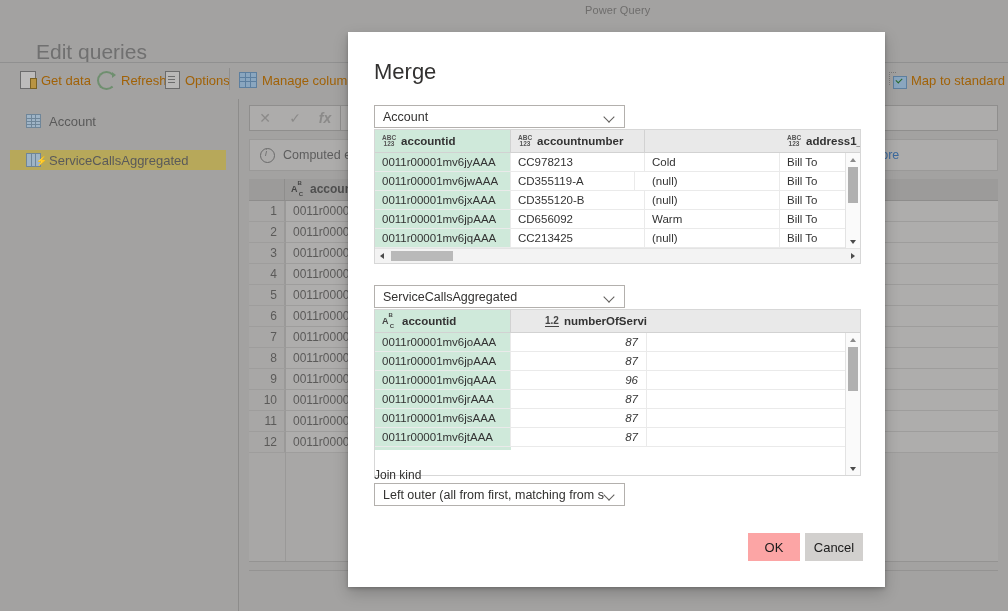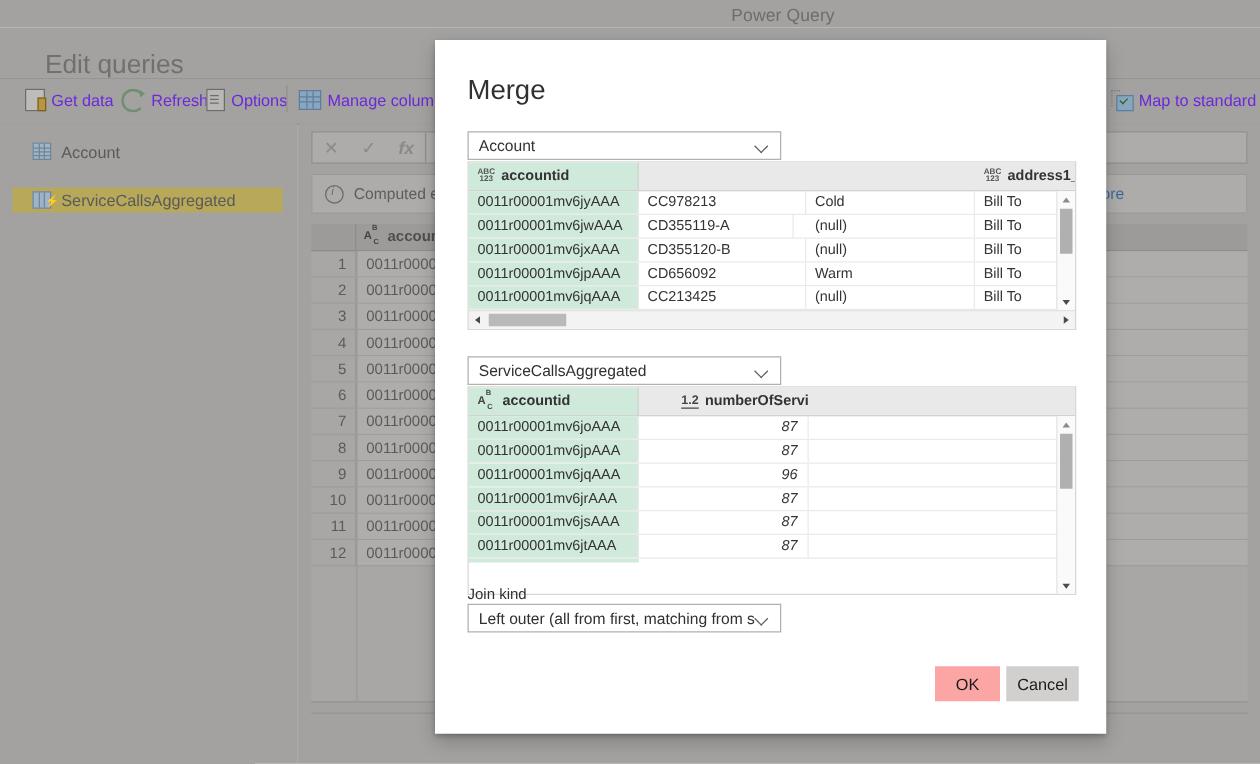--- a/index.html
+++ b/index.html
@@ -16,42 +16,42 @@
     background:#f3f2f1;
   }
   
 
   .bg-titlebar{
     position:absolute; left:0; top:0; width:1008px; height:22px;
     background:#a3a2a1;
   }
   .bg-titlebar .tb-text{
     position:absolute; left:585px; top:4px;
-    font-size:14px; color:#6e6d6c; letter-spacing:.1px;
+    font-size:11px; color:#6e6d6c; letter-spacing:.1px;
   }
 
   .bg-header{
     position:absolute; left:0; top:22px; width:1008px; height:40px;
     background:#a3a2a1;
   }
   .bg-header .page-title{
     position:absolute; left:36px; top:18px;
     font-size:21px; color:#707070; font-weight:400;
   }
 
   .bg-ribbon{
     position:absolute; left:0; top:62px; width:1008px; height:36px;
     background:#a3a2a1;
     border-top:1px solid #909090;
     border-bottom:1px solid #909090;
   }
   .ribbon-btn{
     position:absolute; top:68px; height:24px;
     display:flex; align-items:center; gap:5px;
-    font-size:13px; color:#6d28d9;
+    font-size:13px; color:#a16207;
   }
   .ribbon-sep{
     position:absolute; top:68px; width:1px; height:22px; background:#8f8e8d;
   }
 
   
   .ic{display:inline-block; position:relative;}
   .ic-getdata{width:14px;height:16px;border:1.3px solid #6c6c6c;background:#bdbcbb;}
   .ic-getdata:after{content:"";position:absolute;right:-2px;bottom:-1px;width:5px;height:9px;background:#b99442;border:1px solid #7a6224;}
   .ic-refresh{width:15px;height:15px;border:2px solid #6f8f6f;border-radius:50%;border-right-color:transparent;}
@@ -317,20 +317,27 @@
 
   <div class="ptable" style="left:26px;top:97px;width:487px;height:135px;">
     <div class="thead">
       <div class="th sel" style="left:0;width:136px;">
         <span class="badge-abc123">
             <span>ABC</span>
             <span>123</span>
           </span>
         <span>accountid</span>
       </div>
+      <div class="th" style="left:136px;width:134px;">
+        <span class="badge-abc123">
+            <span>ABC</span>
+            <span>123</span>
+          </span>
+        <span>accountnumber</span>
+      </div>
       <div class="th" style="left:405px;width:82px;">
         <span class="badge-abc123">
             <span>ABC</span>
             <span>123</span>
           </span>
         <span>address1_addr</span>
       </div>
     </div>
 
     <div class="trow" style="top:23px;">

